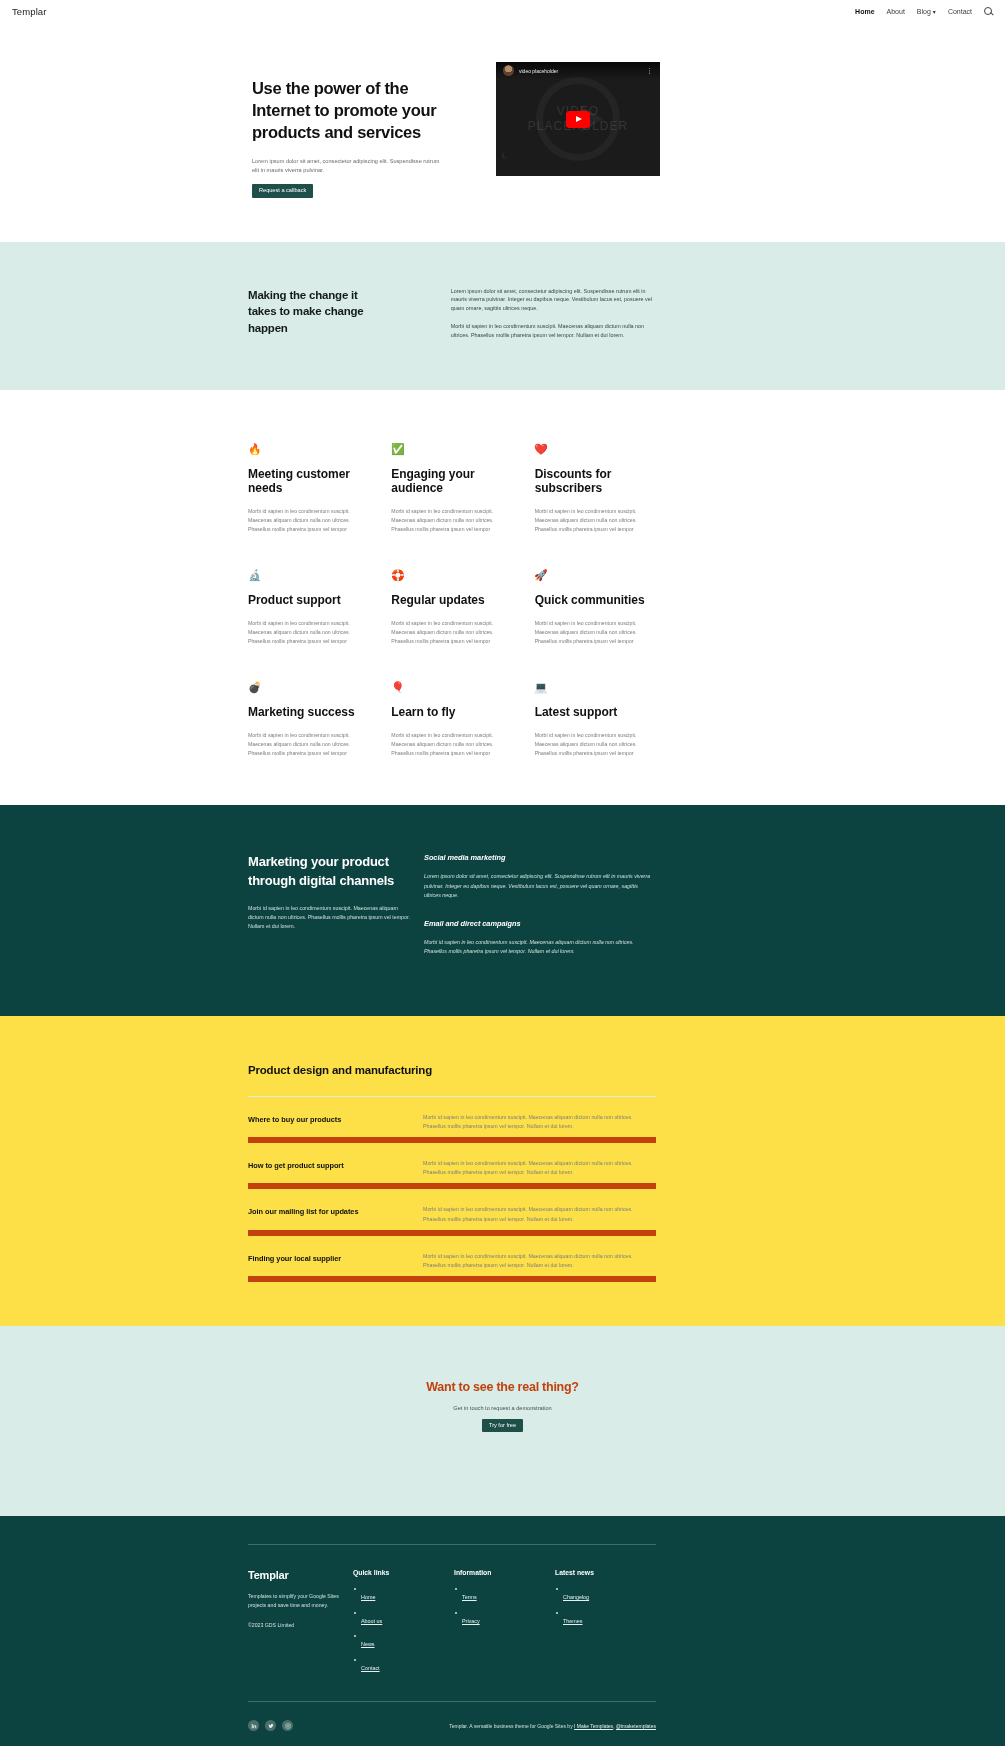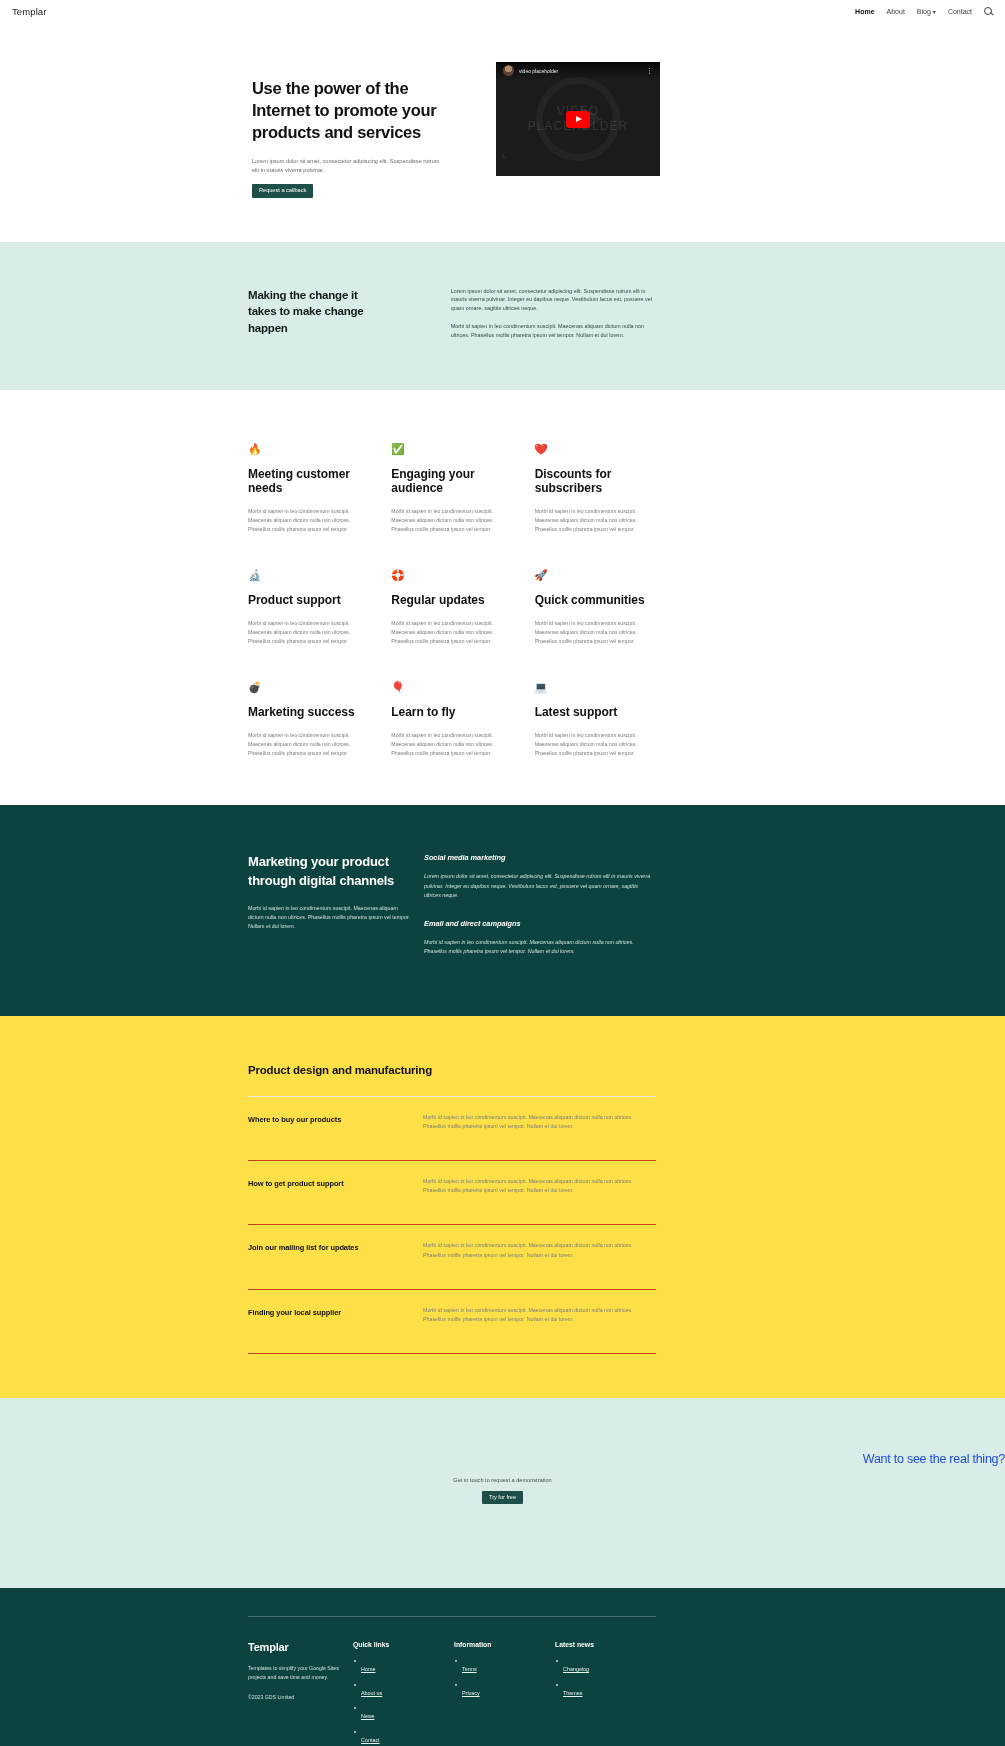--- a/index.html
+++ b/index.html
@@ -191,35 +191,35 @@
   .accordion-sec { padding: 48px 0 44px 0; background: #fde047; }
   .acc-title {
     margin-left: 248px; width: 408px;
     font-size: 11.5px; font-weight: 800; color: #111;
     letter-spacing: -.2px; padding-bottom: 20px;
     border-bottom: 1px solid #e4e8e8;
   }
   .acc-list { margin-left: 248px; width: 408px; }
   .acc-row {
     display: flex; align-items: flex-start;
-    padding: 16px 0 29px 0;
-    border-bottom: 1px solid #c2410c;
+    padding: 16px 0 6px 0;
+    border-bottom: 6px solid #c2410c;
   }
   .acc-q {
     width: 175px; font-size: 7.4px; font-weight: 800;
     color: #111; letter-spacing: -.05px; padding-top: 2px;
   }
   .acc-a {
     flex: 1; font-size: 5.3px; line-height: 1.72; color: #7d7d7d;
   }
 
   
   .cta { background: #d9ece8; padding: 54px 0 84px 0; text-align: center; }
   .cta h2 {
-    font-size: 12.5px; font-weight: 400; color: #1d4ed8; letter-spacing: -.25px; text-align: right;
+    font-size: 12.5px; font-weight: 700; color: #c2410c; letter-spacing: -.25px;
   }
   .cta p { margin-top: 11px; font-size: 5.6px; color: #46504f; }
   .cta .btn { margin-top: 8px; }
 
   
   .footer { background: #0c4340; padding: 28px 0 50px 0; color: #fff; }
   .footer-inner { margin-left: 248px; width: 408px; }
   .footer-hr { height: 1px; background: rgba(255,255,255,.22); }
   .footer-cols { display: flex; padding: 24px 0 22px 0; }
   .fc-brand { width: 105px; }

